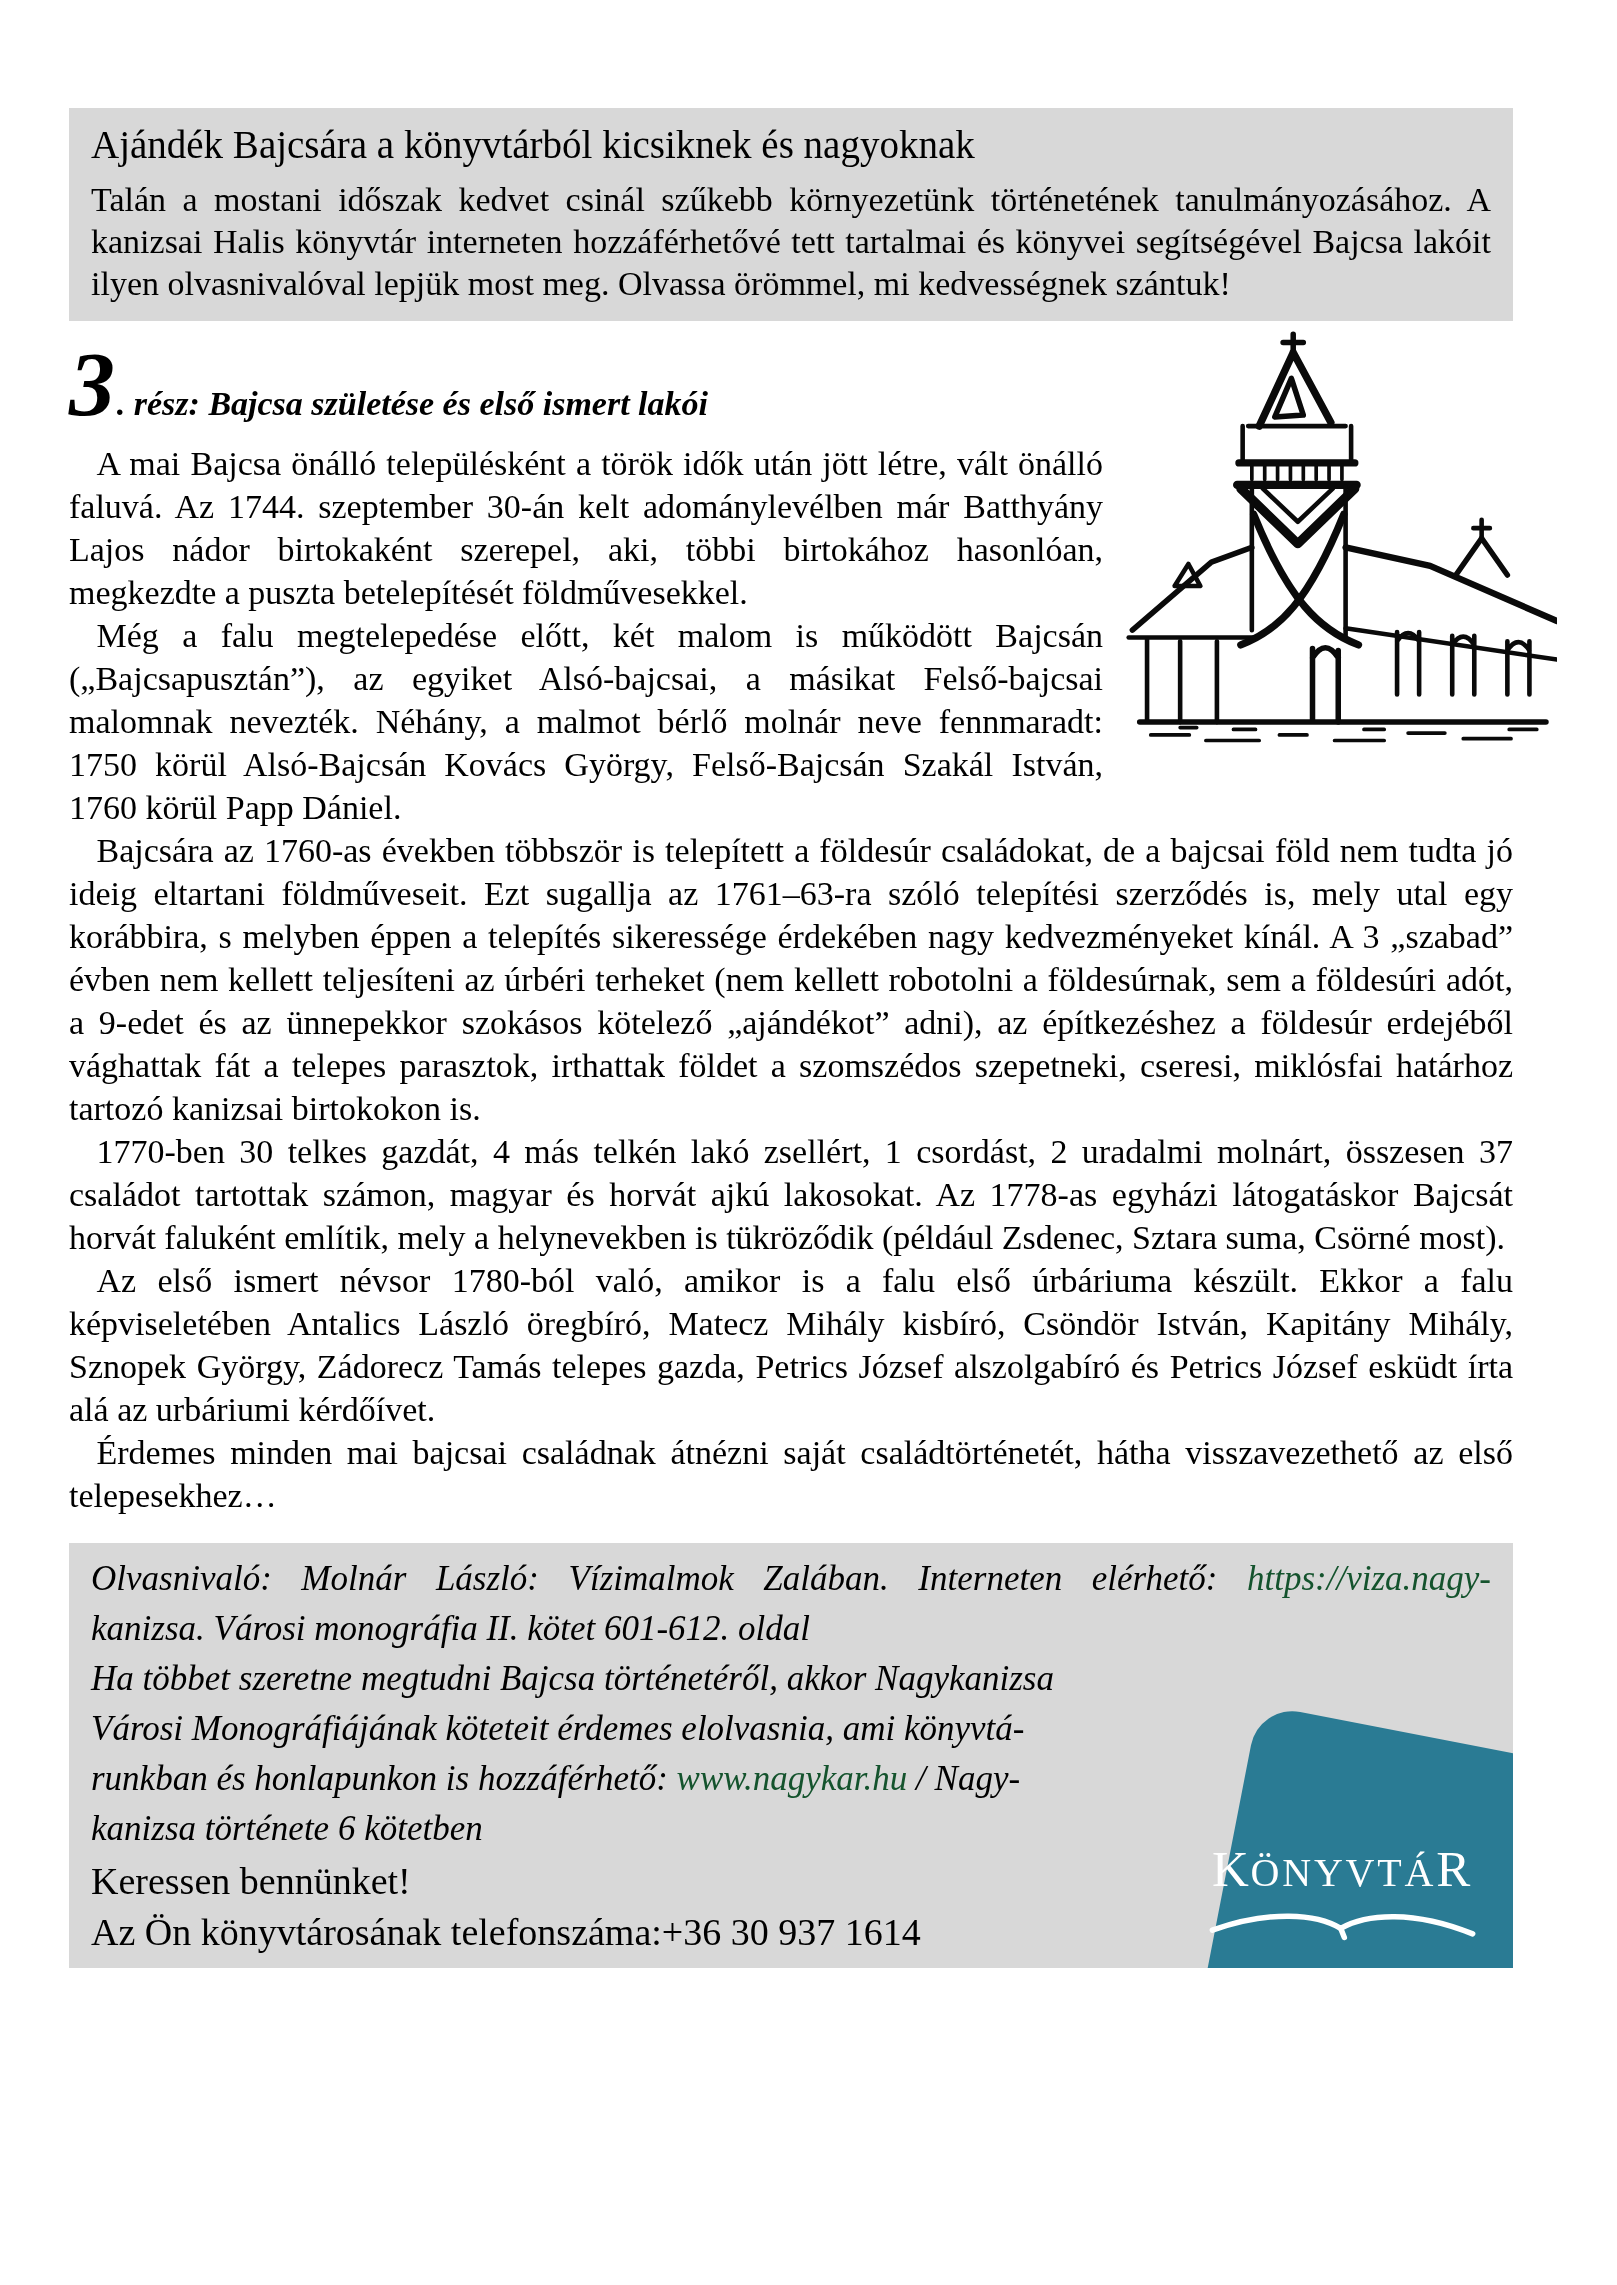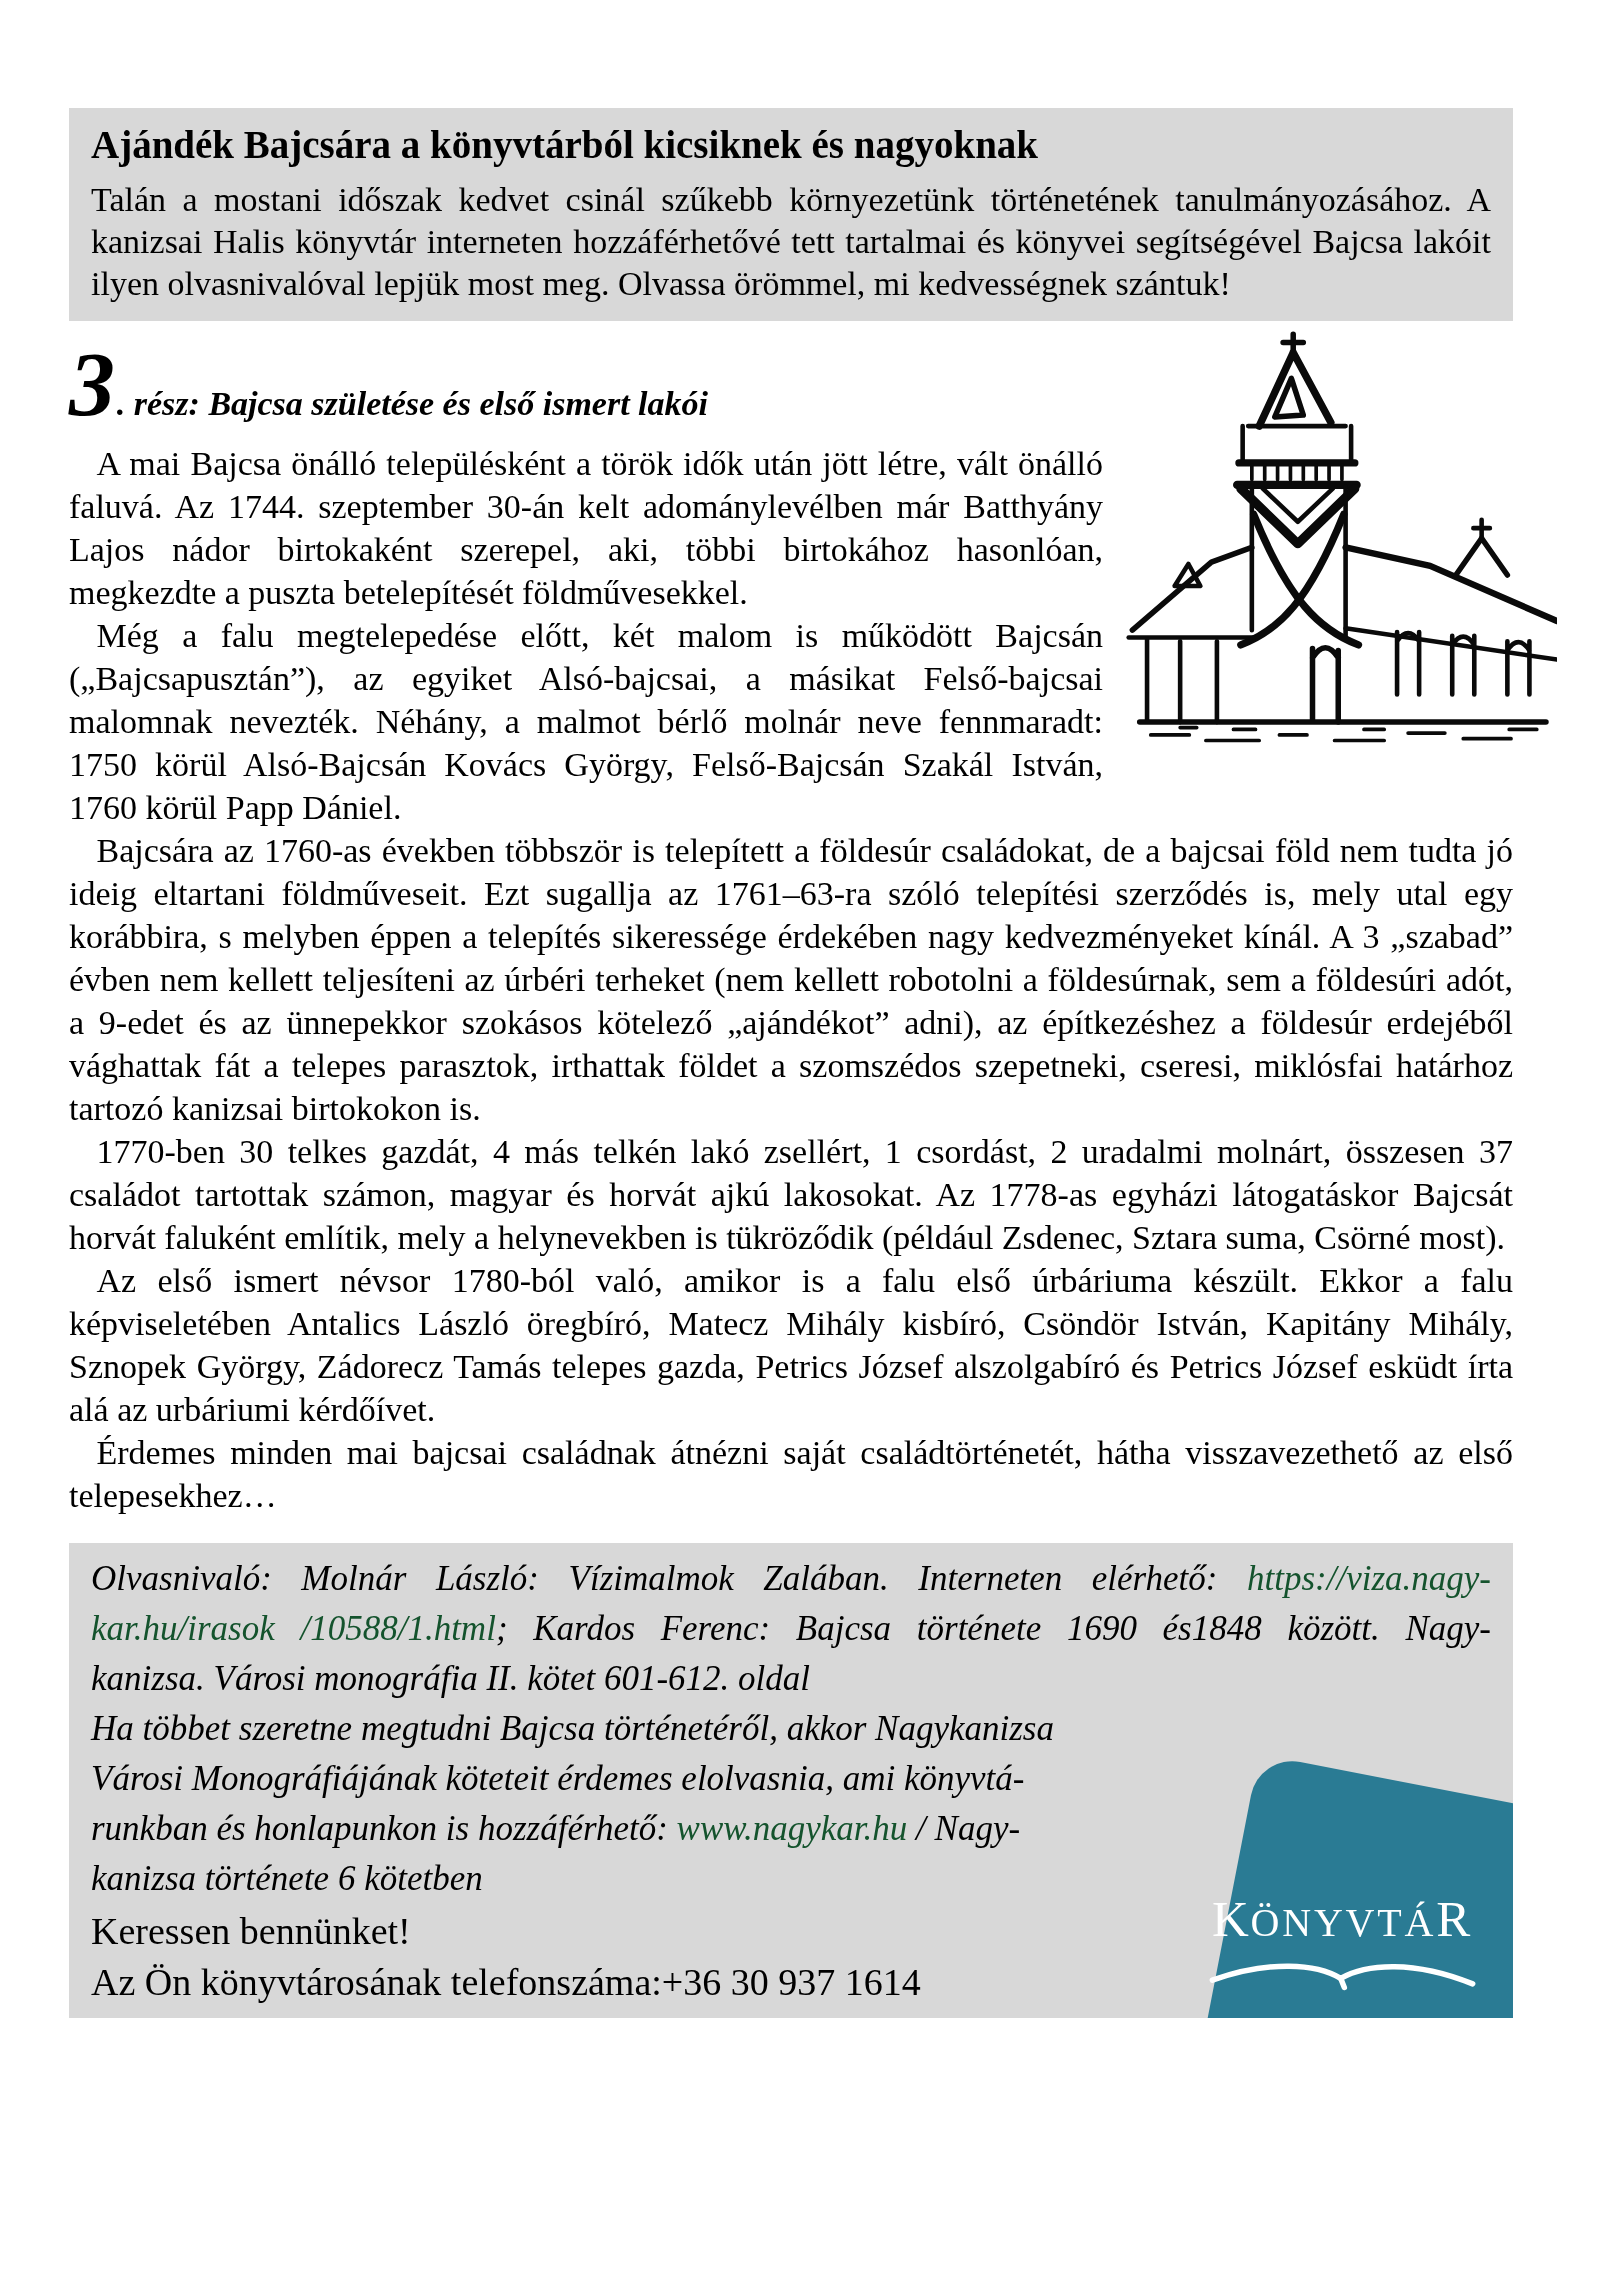--- a/index.html
+++ b/index.html
@@ -5,21 +5,21 @@
   html,body{margin:0;padding:0;background:#ffffff;}
   .page{
     width:1617px;height:2286px;box-sizing:border-box;position:relative;
     background:#ffffff;color:#000;overflow:hidden;
     padding:108px 104px 0 69px;
     font-family:"Liberation Serif","DejaVu Serif",serif;
   }
   
   .gray-box{background:#d8d8d8;}
   .header-box{padding:14.7px 22px 16.5px;}
-  .header-title{font-size:39px;font-weight:bold;margin:0 0 11px;line-height:1.15;}
+  .header-title{font-size:39px;font-weight:normal;margin:0 0 11px;line-height:1.15;}
   .header-body{font-size:34px;line-height:42px;text-align:justify;margin:0;}
 
   
   .article{margin-top:24px;}
   .church-float{
     float:right;width:432px;height:421px;
     margin:-20px -44px 9.2px 22px;
   }
   .article-title{
     font-size:63px;font-weight:bold;margin:0;line-height:1.1;letter-spacing:-0.9px;
@@ -134,21 +134,20 @@
         <svg class="book-swoosh" width="275" height="44" viewBox="0 0 300 48" xmlns="http://www.w3.org/2000/svg">
           <g stroke="#ffffff" fill="none" stroke-width="6" stroke-linecap="round">
             <path d="M8 34 C70 12 122 16 148 32 C176 16 228 12 292 38"></path>
             <path d="M148 32 l4 10"></path>
           </g>
         </svg>
       </div>
     </div>
 
     <div class="ref-line fill"><span>Olvasnivaló: Molnár László: Vízimalmok Zalában. Interneten elérhető: </span><a class="link">https://viza.nagy-</a></div>
-    <div class="ref-line fill"><a class="link">kar.hu/irasok /10588/1.html</a><span>; Kardos Ferenc: Bajcsa története 1690 és1848 között. Nagy-</span></div>
     <div class="ref-line"><span>kanizsa. Városi monográfia II. kötet 601-612. oldal</span></div>
     <div class="ref-line"><span>Ha többet szeretne megtudni Bajcsa történetéről, akkor Nagykanizsa</span></div>
     <div class="ref-line"><span>Városi Monográfiájának köteteit érdemes elolvasnia, ami könyvtá-</span></div>
     <div class="ref-line"><span>runkban és honlapunkon is hozzáférhető: </span><a class="link">www.nagykar.hu</a><span> / Nagy-</span></div>
     <div class="ref-line"><span>kanizsa története 6 kötetben</span></div>
 
     <p class="contact">Keressen bennünket!</p>
     <p class="contact">Az Ön könyvtárosának telefonszáma:+36 30 937 1614</p>
   </section>
 

